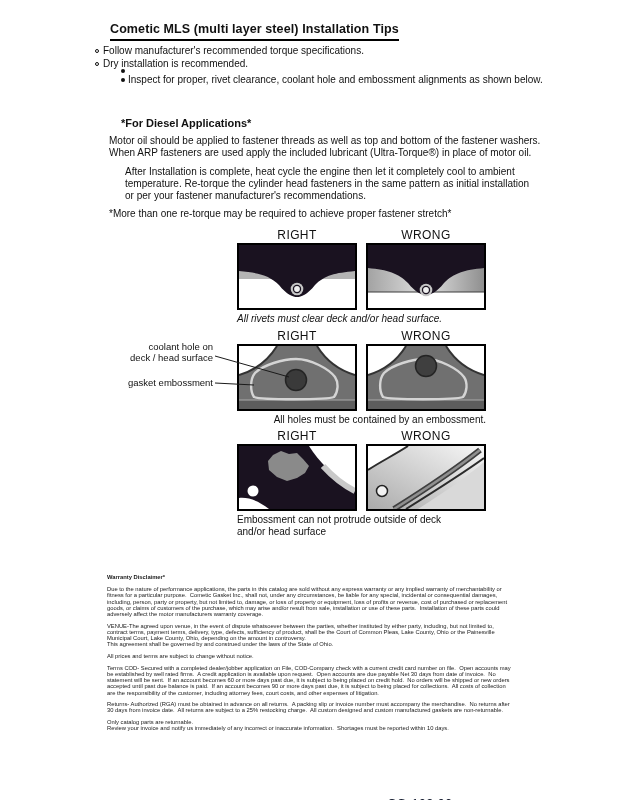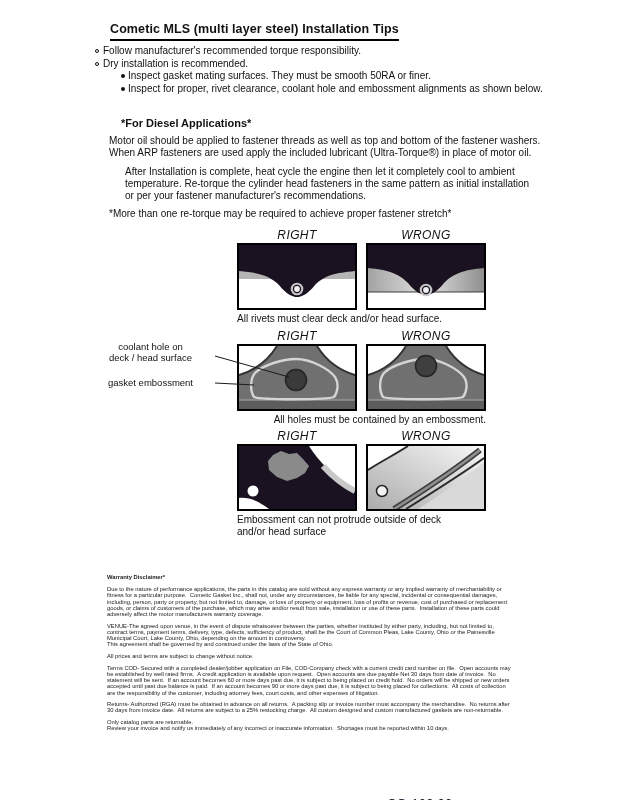--- a/index.html
+++ b/index.html
@@ -18,60 +18,59 @@
   .d-marker { width:4px; height:4px; background:#111; border-radius:50%;
               display:inline-block; margin-right:3px; flex:0 0 auto; transform:translateY(-1px); }
   .sub { margin-left:26px; }
 
   .h2 { left:121px; top:117px; font-size:11px; font-weight:bold; }
   .para { left:109px; font-size:10px; line-height:11.8px; }
   .p1 { top:135px; }
   .p2 { top:166px;margin-left:16px; }
   .note { top:208px; }
 
-  .dg-label { width:120px; text-align:center; font-size:12px; letter-spacing:0.4px; color:#111;font-style:italic; }
+  .dg-label { width:120px; text-align:center; font-size:12px; letter-spacing:0.4px; color:#111; }
   .col1 { left:237px; } .col2 { left:366px; }
   .row1-label { top:228px; } .row2-label { top:329px; } .row3-label { top:429px; }
   .dbox { width:120px; height:67px; border:2px solid #000; background:#fff; overflow:hidden; }
   .row1-box { top:243px; } .row2-box { top:344px; } .row3-box { top:444px; }
   .caption { font-size:10px; color:#111; }
-  .cap1 { left:237px; top:313px; }
+  .cap1 { left:237px; top:313px;font-style:italic; }
   .cap2 { left:237px; top:414px; width:249px; text-align:right; }
   .cap3 { left:237px; top:514px; line-height:12px; }
 
-  .side-label { width:125px; left:88px; text-align:center; font-size:9.5px; line-height:11px; color:#111; }
+  .side-label { width:125px; left:88px; text-align:right; font-size:9.5px; line-height:11px; color:#111; }
   .lbl-coolant { top:341px; }
   .lbl-emboss { top:377px; }
 
   .fineprint { left:107px; top:574px; width:414px; font-size:5.8px; line-height:6.2px; color:#1a1a1a; }
   .fineprint p { margin-bottom:5.5px; white-space:pre; }
   .fineprint .fp-head { font-weight:bold; margin-bottom:6px; }
 
   .pagenum { left:387px; top:760px; font-size:13px; color:#0f172a; letter-spacing:0.2px;margin-top:36px; }
 
   svg { display:block; }
   .overlay { left:0; top:0; pointer-events:none; }
 </style>
 </head>
 <body>
 
 <div class="abs title">Cometic MLS (multi layer steel) Installation Tips</div>
 
 <div class="abs tips">
   <div class="tip-line">
     <span class="o-marker"></span>
-    <span>Follow manufacturer's recommended torque responsibility.</span>
+    <span>Follow manufacturer's recommended torque specifications.</span>
   </div>
   <div class="tip-line">
     <span class="o-marker"></span>
     <span>Dry installation is recommended.</span>
   </div>
   <div class="tip-line sub">
     <span class="d-marker"></span>
-    <span>Inspect gasket mating surfaces.  They must be smooth 50RA or finer.</span>
   </div>
   <div class="tip-line sub">
     <span class="d-marker"></span>
     <span>Inspect for proper, rivet clearance, coolant hole and embossment alignments as shown below.</span>
   </div>
 </div>
 
 <div class="abs h2">*For Diesel Applications*</div>
 <div class="abs para p1 pre">Motor oil should be applied to fastener threads as well as top and bottom of the fastener washers.
 When ARP fasteners are used apply the included lubricant (Ultra-Torque®) in place of motor oil.</div>

